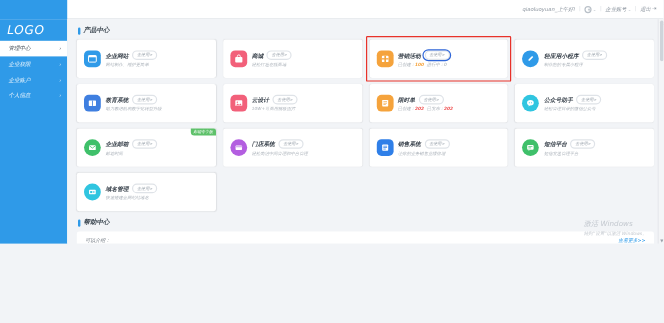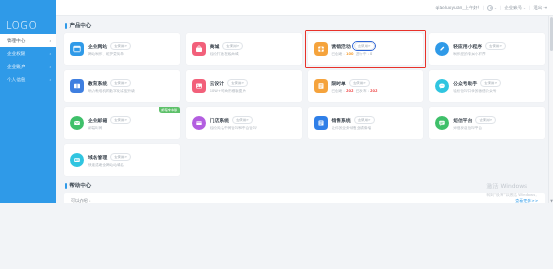--- a/index.html
+++ b/index.html
@@ -2,21 +2,21 @@
 <html><head>
 <meta charset="utf-8">
 <style>
   * { box-sizing: border-box; margin: 0; padding: 0; }
   html, body {
     width: 553px; height: 269px;
     font-family: "DejaVu Sans", "Liberation Sans", sans-serif;
     background: #f2f4f7;
     overflow: hidden;
   }
-  #app { position: relative; width: 553px; height: 203px; display: flex; flex-direction: column; }
+  #app { position: relative; width: 553px; height: 203px; display: flex; flex-direction: column; font-style: italic; }
 
   
   .topbar {
     height: 16px; flex: 0 0 16px; background: #ffffff;
     display: flex; align-items: center; justify-content: flex-end;
     border-bottom: 1px solid #e9ecef; padding-right: 6px;
   }
   .topbar .logo-slot { width: 56px; height: 16px; background: #2f9ae8; flex: 0 0 56px; }
   .topbar .spacer { flex: 1 1 auto; }
   .hdr-item {

